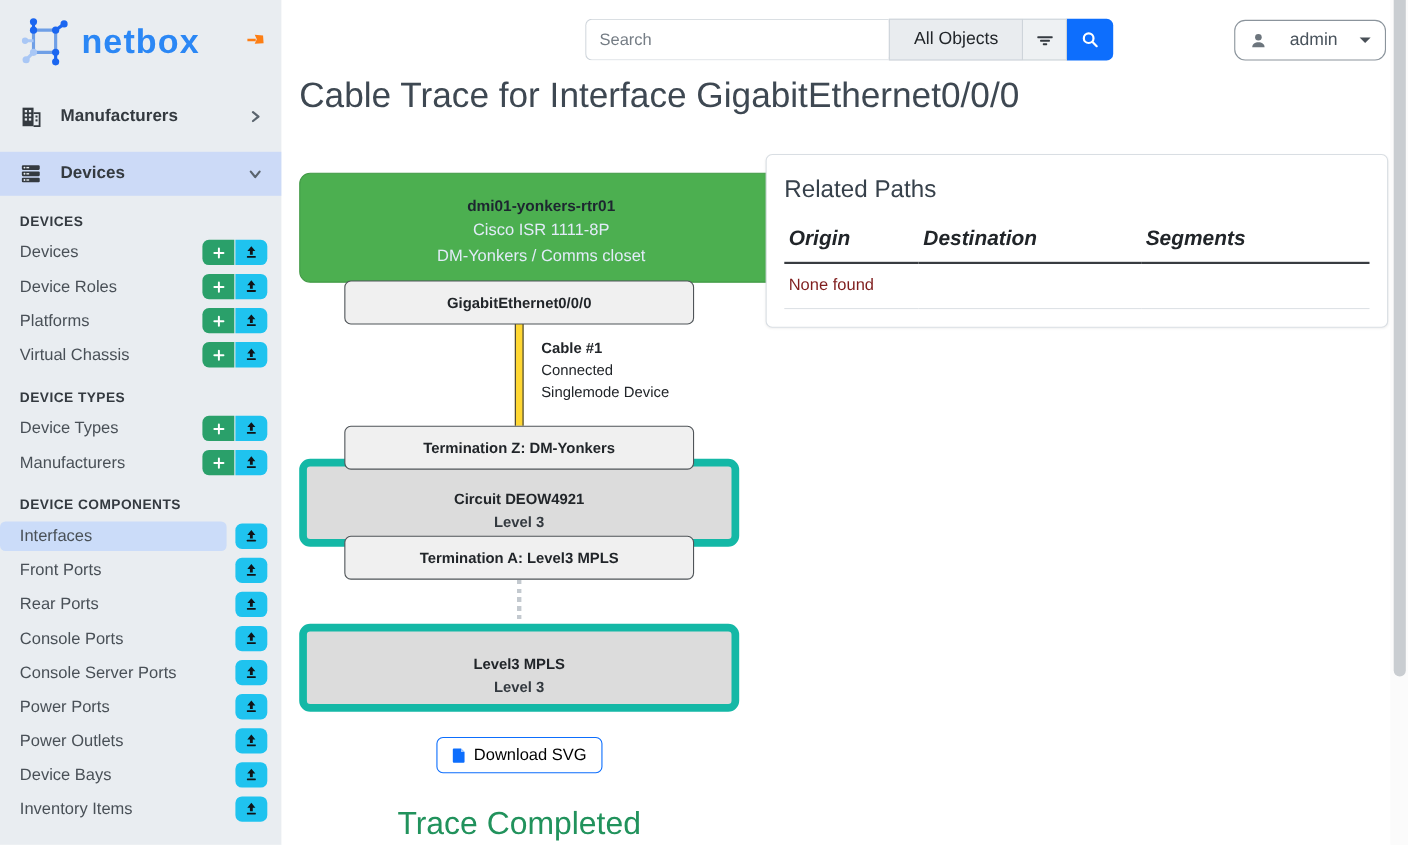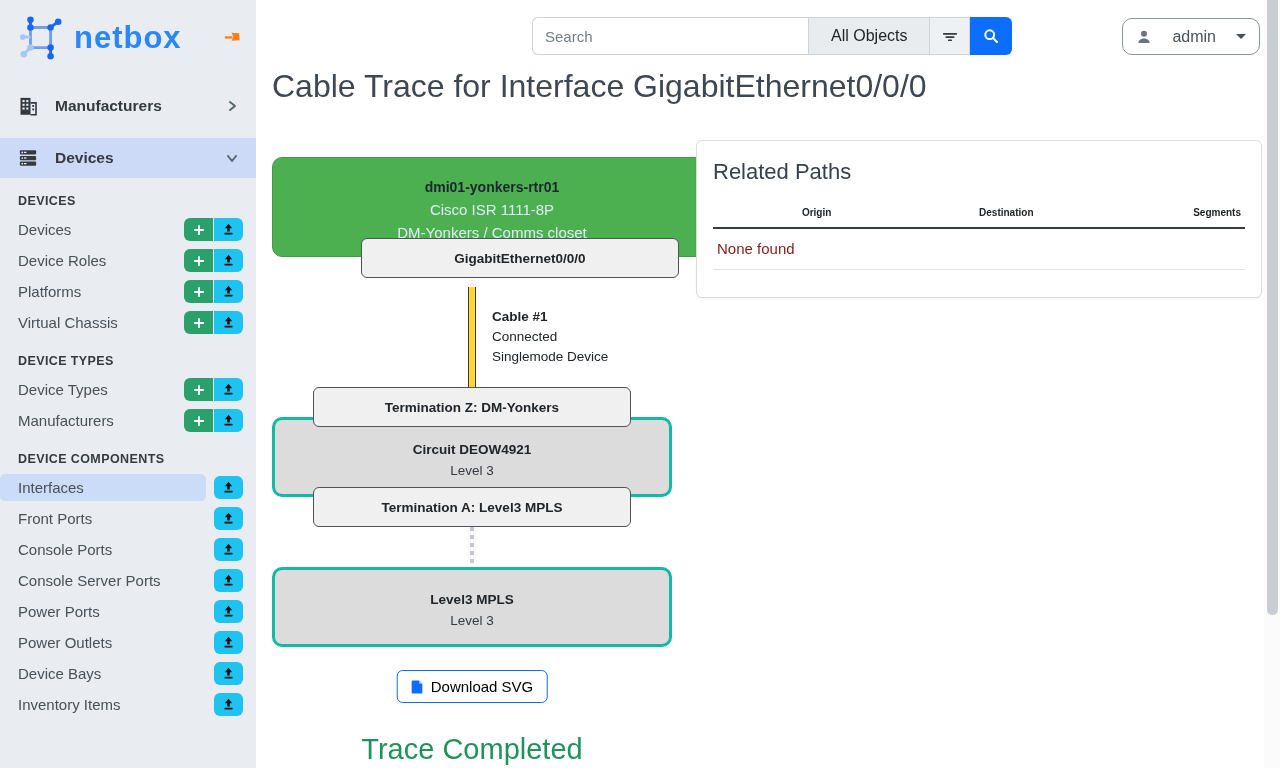--- a/index.html
+++ b/index.html
@@ -42,44 +42,44 @@
 
   .page-title { position:absolute; left:16px; top:68px; font-size:32px; font-weight:400; color:#3e4852; }
 
   
   .diagram { position:absolute; left:16px; top:157px; width:400px; height:611px; }
   .node-green { position:absolute; top:0; left:0; width:440px; height:100px; background:#4caf50; border:1px solid #429a46; border-radius:10px; text-align:center; padding-top:21px; }
   .node-green .name { font-size:14px; font-weight:700; color:#1d2630; }
   .node-green .sub { font-size:15px; color:#e2ebf8; margin-top:6px; }
 
   .box-small { position:absolute; left:41px; width:318px; height:40px; background:#f0f0f0; border:1px solid #4f5458; border-radius:6px; display:flex; align-items:center; justify-content:center; font-size:13.5px; font-weight:700; color:#212529; z-index:3; }
-  .iface-box { top:81px;margin-left:48px; }
+  .iface-box { top:98px; }
   .termz-box { top:230px; }
   .terma-box { top:330px; }
 
   .cable-line { position:absolute; left:196px; top:130px; width:8px; height:100px; background:#ffd732; border-left:1px solid #3a3a3a; border-right:1px solid #3a3a3a; }
   .cable-label { position:absolute; left:220px; top:150px; font-size:13.5px; color:#212529; line-height:20px; }
   .cable-label .b { font-weight:700; }
 
-  .box-big { position:absolute; left:0; width:400px; height:80px; background:#dcdcdc; border:3px solid #14b8a6; border-radius:10px; text-align:center; padding-top:22px; z-index:2; }
+  .box-big { position:absolute; left:0; width:400px; height:80px; background:#dcdcdc; border:7px solid #14b8a6; border-radius:10px; text-align:center; padding-top:22px; z-index:2; }
   .circuit-box { top:260px; }
   .farend-box { top:410px; }
   .box-big .name { font-size:13.5px; font-weight:700; color:#212529; }
-  .box-big .sub { font-size:13.5px; color:#343a40; margin-top:6px; }
+  .box-big .sub { font-size:13.5px; color:#343a40; margin-top:6px;font-weight:bold; }
 
   .dotted { position:absolute; left:198px; top:370px; width:4px; height:40px; background:repeating-linear-gradient(to bottom, #c3c9cf 0 4px, transparent 4px 8px); }
 
   .download-btn { position:absolute; top:513px; left:50%; transform:translateX(-50%); display:flex; align-items:center; gap:7px; padding:7px 13px; border:1px solid #0d6efd; border-radius:6px; background:#fff; color:#000000; font-size:15px; cursor:pointer; white-space:nowrap; }
   .trace-result { position:absolute; top:576px; width:100%; text-align:center; font-size:29px; color:#21925c; }
 
   
   .related-card { position:absolute; left:440px; top:140px; width:566px; height:158px; background:#fff; border:1px solid #d9dee3; border-radius:6px; box-shadow:0 1px 2px rgba(0,0,0,0.05); padding:18px 16px; }
   .related-title { font-size:22px; font-weight:400; color:#37414b; margin-bottom:16px; }
   .related-table { width:100%; border-collapse:collapse; }
-  .related-table th { text-align:right; font-size:10px; color:#212529; padding:6px 4px 9px; border-bottom:2px solid #383c40; }
+  .related-table th { text-align:left; font-size:19px; color:#212529; padding:6px 4px 9px; border-bottom:2px solid #383c40;font-style:italic; }
   .related-table td { font-size:15px; color:#7f1d1d; padding:11px 4px 12px; border-bottom:1px solid #dee2e6; }
 
   
   .scrollbar { position:absolute; right:0; top:0; width:16px; height:768px; background:#fbfbfb; }
   .scroll-thumb { position:absolute; left:3px; top:0; width:11px; height:615px; background:#c9cdd1; border-radius:0 0 6px 6px; cursor:pointer; }
 </style>
 </head>
 <body>
 
 <div class="sidebar">
@@ -273,20 +273,29 @@
   <div class="side-item">
     <span class="label">Front Ports</span>
     <button class="btn-import single">
         <svg width="13" height="13" viewBox="0 0 16 16" fill="#101418">
           <path d="M8 1 L12.5 6.5 H9.6 V10.5 H6.4 V6.5 H3.5 Z"></path>
           <rect x="3" y="12" width="10" height="2" rx="0.5"></rect>
         </svg>
       </button>
   </div>
   <div class="side-item">
+    <span class="label">Rear Ports</span>
+    <button class="btn-import single">
+        <svg width="13" height="13" viewBox="0 0 16 16" fill="#101418">
+          <path d="M8 1 L12.5 6.5 H9.6 V10.5 H6.4 V6.5 H3.5 Z"></path>
+          <rect x="3" y="12" width="10" height="2" rx="0.5"></rect>
+        </svg>
+      </button>
+  </div>
+  <div class="side-item">
     <span class="label">Console Ports</span>
     <button class="btn-import single">
         <svg width="13" height="13" viewBox="0 0 16 16" fill="#101418">
           <path d="M8 1 L12.5 6.5 H9.6 V10.5 H6.4 V6.5 H3.5 Z"></path>
           <rect x="3" y="12" width="10" height="2" rx="0.5"></rect>
         </svg>
       </button>
   </div>
   <div class="side-item">
     <span class="label">Console Server Ports</span>

